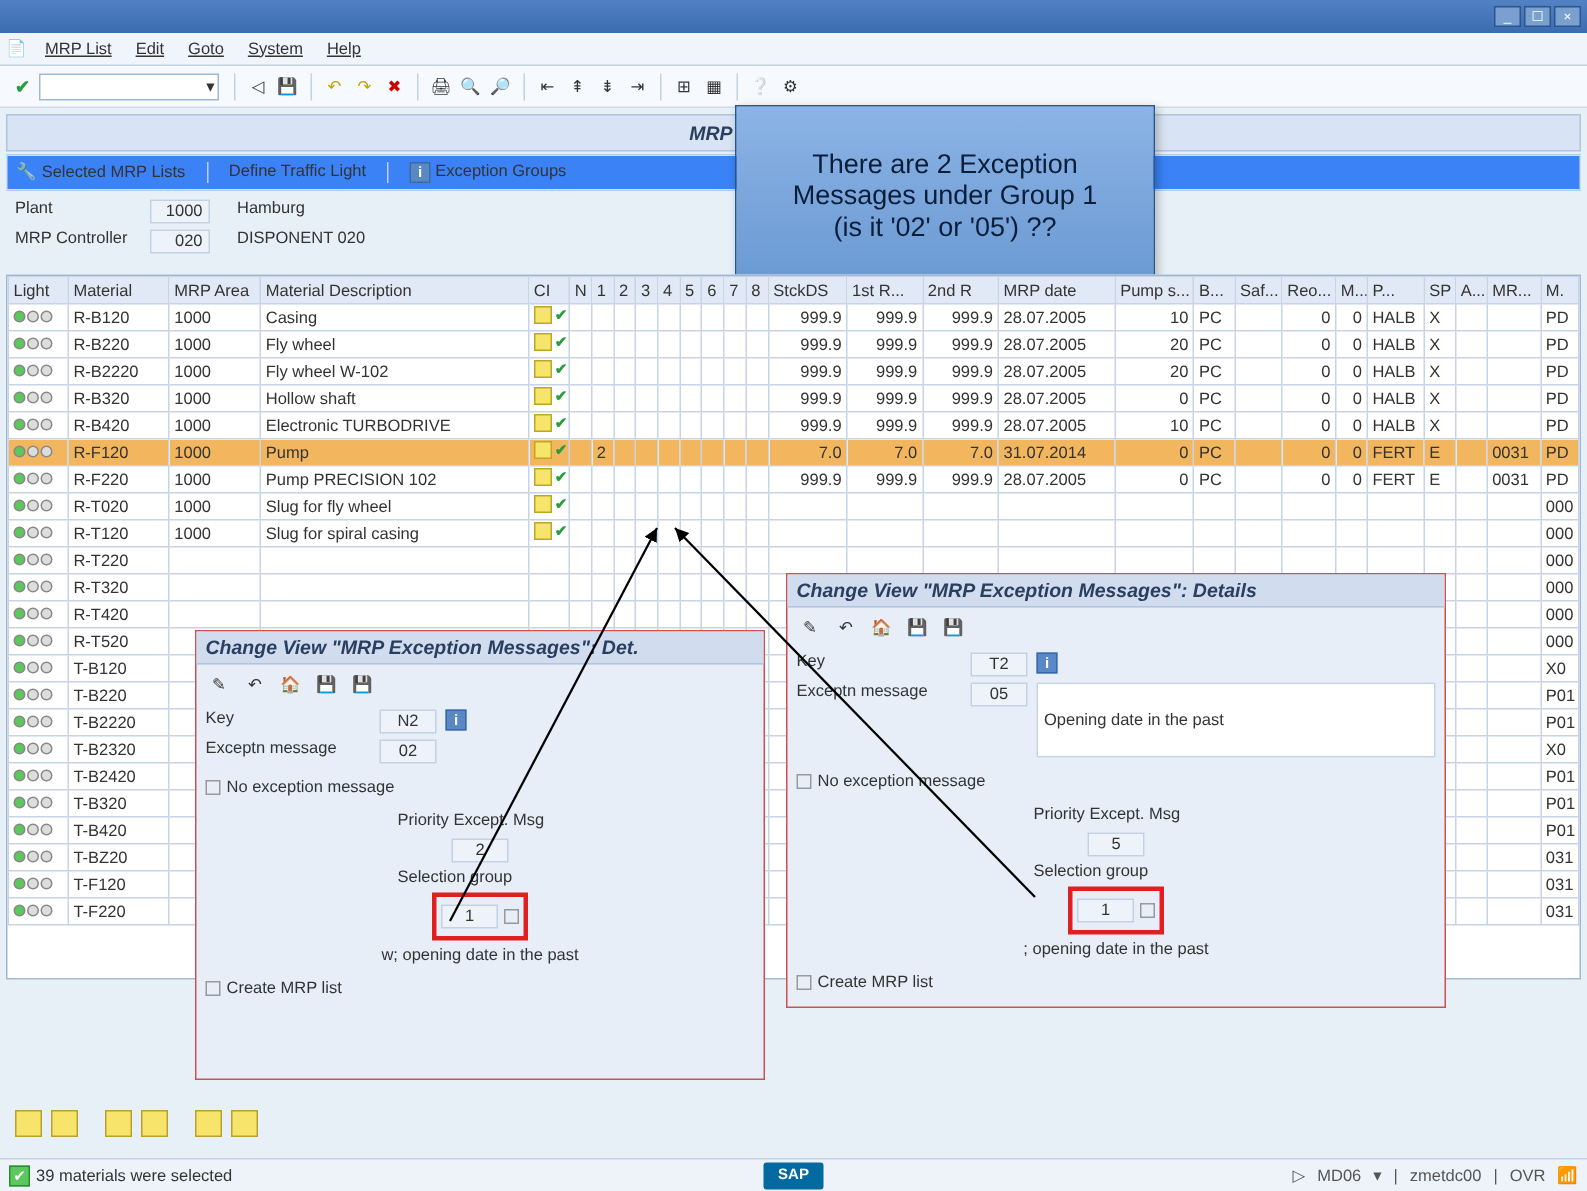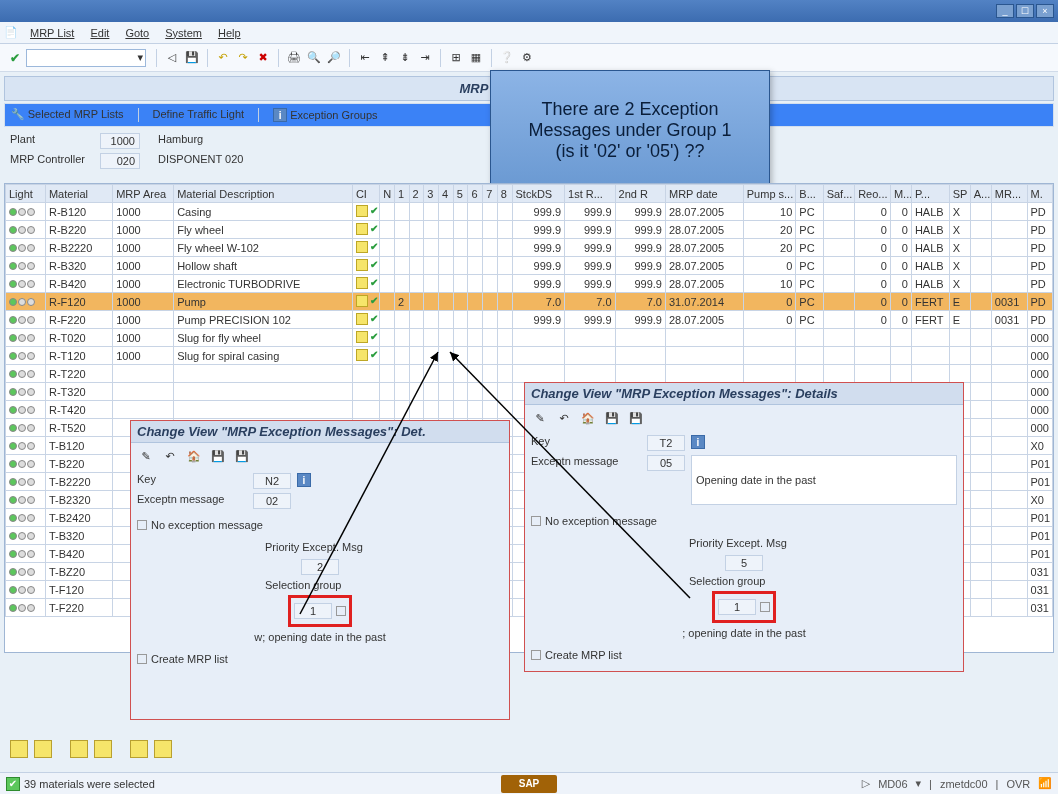--- a/index.html
+++ b/index.html
@@ -71,21 +71,21 @@
   .info-i { width:14px; height:14px; background:#5a88c4; color:#fff; font-weight:bold; border:1px solid #3a6aa8; display:inline-flex; align-items:center; justify-content:center; font-size:10px; }
 
   
   .footer-icons { position:absolute; left:10px; bottom:36px; display:flex; gap:6px; }
   .ficon { width:18px; height:18px; border:1px solid #b8a030; background:#f6e56a; }
 
   
   .statusbar { position:absolute; left:0; right:0; bottom:0; height:22px; background:#eef3fa; border-top:1px solid #c3d1e4; display:flex; align-items:center; padding:0 6px; justify-content:space-between; }
   .status-left { display:flex; align-items:center; gap:4px; }
   .status-right { display:flex; align-items:center; gap:8px; color:#555; }
-  .sap-logo { width:56px; height:18px; background:#a16207; color:#fff; font-weight:bold; font-size:10px; display:inline-flex; align-items:center; justify-content:center; border-radius:2px; position:absolute; left:50%; transform:translateX(-50%); }
+  .sap-logo { width:40px; height:18px; background:#0369a1; color:#fff; font-weight:bold; font-size:10px; display:inline-flex; align-items:center; justify-content:center; border-radius:2px; position:absolute; left:50%; transform:translateX(-50%); }
   .green-box { width:14px; height:14px; background:#5cc75c; border:1px solid #2e8b2e; display:inline-flex; align-items:center; justify-content:center; color:#fff; font-size:10px; }
   svg.arrow-svg { position:absolute; top:0; left:0; pointer-events:none; }
 </style>
 </head>
 <body>
 
 <div class="win-top">
   <div class="wbtn">_</div>
   <div class="wbtn">☐</div>
   <div class="wbtn">×</div>

